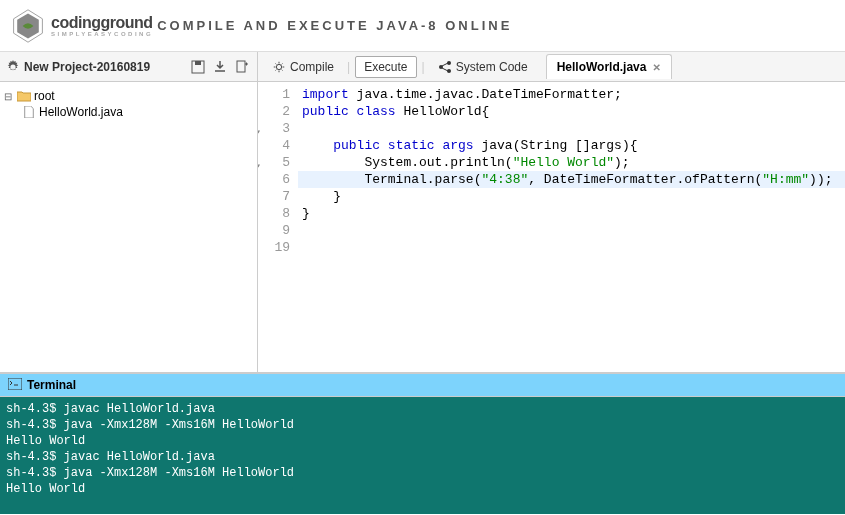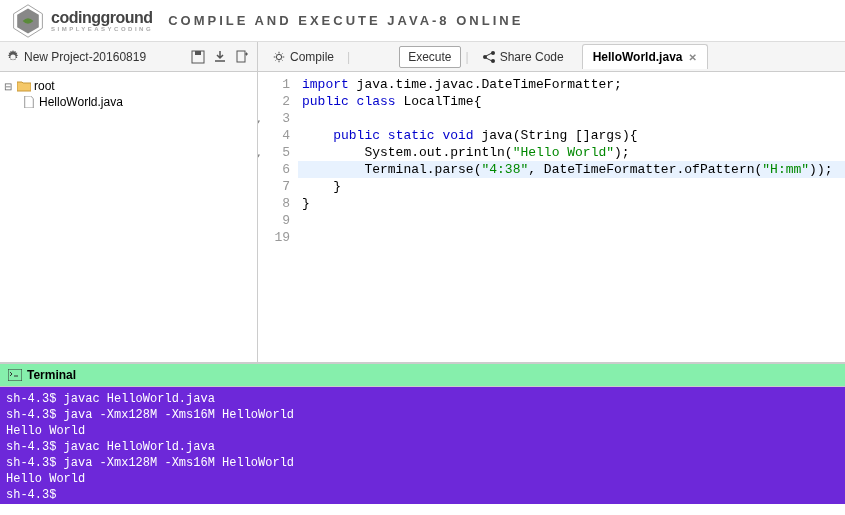--- a/index.html
+++ b/index.html
@@ -1,60 +1,60 @@
 <!DOCTYPE html>
 <html><head>
 <meta charset="utf-8">
 <style>
 * { margin: 0; padding: 0; box-sizing: border-box; }
 body { font-family: Arial, sans-serif; font-size: 12px; background: #fff; width: 845px; height: 515px; overflow: hidden; }
 
-.header { display: flex; align-items: center; padding: 19px 10px; border-bottom: 1px solid #ddd; background: #fff; height: 42px; }
+.header { display: flex; align-items: center; padding: 19px 10px; border-bottom: 1px solid #ddd; background: #fff; height: 52px; }
 .logo { display: flex; align-items: center; gap: 5px; }
 .logo-icon { width: 36px; height: 36px; }
 .logo-text { display: flex; flex-direction: column; line-height: 1; }
 .logo-main { font-size: 16px; font-weight: bold; color: #444; letter-spacing: -0.5px; }
 .logo-main .bold { font-weight: 900; }
 .logo-sub { font-size: 6px; color: #aaa; letter-spacing: 2.5px; font-weight: bold; }
-.header-title { margin-left: 15px; font-size: 13px; font-weight: bold; color: #555; letter-spacing: 3px; }
+.header-title { margin-left: 4px; font-size: 13px; font-weight: bold; color: #555; letter-spacing: 3px; }
 
 .main { display: flex; height: 320px; }
 .sidebar { width: 258px; border-right: 1px solid #ccc; background: #fff; }
 .sidebar-header { display: flex; align-items: center; padding: 5px 6px; border-bottom: 1px solid #ccc; background: #f5f5f5; height: 30px; gap: 4px; }
 .gear-icon { width: 14px; height: 14px; }
-.project-name { font-weight: normal; color: #333; flex: 1; font-size: 12px; }
+.project-name { font-weight: bold; color: #333; flex: 1; font-size: 12px; }
 .sidebar-btn { width: 18px; height: 18px; display: flex; align-items: center; justify-content: center; cursor: pointer; }
 
 .tree { padding: 6px 4px; font-size: 12px; }
 .tree-item { display: flex; align-items: center; gap: 3px; padding: 1px 0; }
 .tree-item.child { padding-left: 18px; }
 .folder-icon, .file-icon { width: 14px; height: 12px; display: inline-block; }
 .expander { width: 10px; font-size: 10px; color: #666; cursor: pointer; }
 
 .editor-area { flex: 1; display: flex; flex-direction: column; }
 .toolbar { display: flex; align-items: center; padding: 3px 6px; background: #f5f5f5; border-bottom: 1px solid #ccc; height: 30px; gap: 2px; }
 .tool-btn { display: flex; align-items: center; gap: 4px; padding: 3px 8px; cursor: pointer; font-size: 12px; color: #333; }
-.tool-btn.active { border: 1px solid #aaa; background: #fff; border-radius: 2px; margin-left: 44px; }
+.tool-btn.active { border: 1px solid #aaa; background: #fff; border-radius: 2px; }
 .sep { color: #ccc; padding: 0 3px; }
 .tab { margin-left: 8px; padding: 5px 10px; border: 1px solid #ccc; border-bottom: none; background: #fff; font-weight: bold; font-size: 12px; border-radius: 3px 3px 0 0; display: flex; align-items: center; gap: 6px; }
 .tab-close { font-size: 10px; color: #888; cursor: pointer; }
 
 .code-area { flex: 1; display: flex; font-family: 'Courier New', monospace; font-size: 13px; background: #fff; overflow: auto; }
 .gutter { width: 40px; text-align: right; padding: 4px 8px 4px 0; color: #999; background: #fff; user-select: none; }
 .gutter-line { height: 17px; line-height: 17px; position: relative; }
 .fold { position: absolute; left: -2px; top: 3px; font-size: 8px; color: #888; }
 .code { flex: 1; padding: 4px 0; }
 .code-line { height: 17px; line-height: 17px; white-space: pre; padding-left: 4px; }
 .code-line.highlight { background: #e8f2fe; }
 .kw { color: #0000cc; }
 .str { color: #008800; }
 
 .terminal-wrap { border-top: 2px solid #ccc; }
-.terminal-header { display: flex; align-items: center; padding: 4px 8px; background: #86efac; border-bottom: 1px solid #ccc; font-weight: bold; font-size: 12px; gap: 5px; }
-.terminal { background: #6d28d9; color: #fff; font-family: 'Courier New', monospace; font-size: 12px; padding: 4px 6px; height: 117px; line-height: 16px; }
+.terminal-header { display: flex; align-items: flex-start; padding: 4px 8px; background: #7dd3fc; border-bottom: 1px solid #ccc; font-weight: bold; font-size: 12px; gap: 5px; }
+.terminal { background: #0f766e; color: #fff; font-family: 'Courier New', monospace; font-size: 12px; padding: 4px 6px; height: 117px; line-height: 16px; }
 .term-line { white-space: pre; }
 </style>
 </head>
 <body>
 
 <div class="header">
   <div class="logo">
     <svg class="logo-icon" viewBox="0 0 40 40">
       <polygon points="20,2 36,12 36,28 20,38 4,28 4,12" fill="none" stroke="#999" stroke-width="1"></polygon>
       <polygon points="20,6 32,13 32,27 20,34 8,27 8,13" fill="#888"></polygon>
@@ -124,21 +124,21 @@
         <span>Execute</span>
       </div>
       <span class="sep">|</span>
       <div class="tool-btn">
         <svg width="14" height="14" viewBox="0 0 14 14">
             <circle cx="3" cy="7" r="2" fill="#333"></circle>
             <circle cx="11" cy="3" r="2" fill="#333"></circle>
             <circle cx="11" cy="11" r="2" fill="#333"></circle>
             <path d="M4 6l6-3M4 8l6 3" stroke="#333"></path>
           </svg>
-        <span>Share Code</span>
+        <span>System Code</span>
       </div>
       <div class="tab">
         <span>HelloWorld.java</span>
         <span class="tab-close">✕</span>
       </div>
     </div>
     <div class="code-area">
       <div class="gutter" id="gutter">
           <div class="gutter-line">1</div>
           <div class="gutter-line">2</div>
@@ -146,23 +146,23 @@
           <div class="gutter-line">4</div>
           <div class="gutter-line">5<span class="fold">▾</span></div>
           <div class="gutter-line">6</div>
           <div class="gutter-line">7</div>
           <div class="gutter-line">8</div>
           <div class="gutter-line">9</div>
           <div class="gutter-line">19</div>
         </div>
       <div class="code" id="code">
           <div class="code-line"><span class="kw">import </span><span>java.time.javac.DateTimeFormatter;</span></div>
-          <div class="code-line"><span class="kw">public class </span><span>LocalTime{</span></div>
+          <div class="code-line"><span class="kw">public class </span><span>HelloWorld{</span></div>
           <div class="code-line"><span></span></div>
-          <div class="code-line"><span>    </span><span class="kw">public static void </span><span>java(String []args){</span></div>
+          <div class="code-line"><span>    </span><span class="kw">public static args </span><span>java(String []args){</span></div>
           <div class="code-line"><span>        System.out.println(</span><span class="str">"Hello World"</span><span>);</span></div>
           <div class="code-line highlight"><span>        Terminal.parse(</span><span class="str">"4:38"</span><span>, DateTimeFormatter.ofPattern(</span><span class="str">"H:mm"</span><span>));</span></div>
           <div class="code-line"><span>    }</span></div>
           <div class="code-line"><span>}</span></div>
           <div class="code-line"><span></span></div>
         </div>
     </div>
   </div>
 </div>
 
@@ -174,15 +174,14 @@
       </svg>
     <span>Terminal</span>
   </div>
   <div class="terminal" id="terminal">
       <div class="term-line">sh-4.3$ javac HelloWorld.java</div>
       <div class="term-line">sh-4.3$ java -Xmx128M -Xms16M HelloWorld</div>
       <div class="term-line">Hello World</div>
       <div class="term-line">sh-4.3$ javac HelloWorld.java</div>
       <div class="term-line">sh-4.3$ java -Xmx128M -Xms16M HelloWorld</div>
       <div class="term-line">Hello World</div>
-      <div class="term-line">sh-4.3$ </div>
     </div>
 </div>
 
 </body></html>

